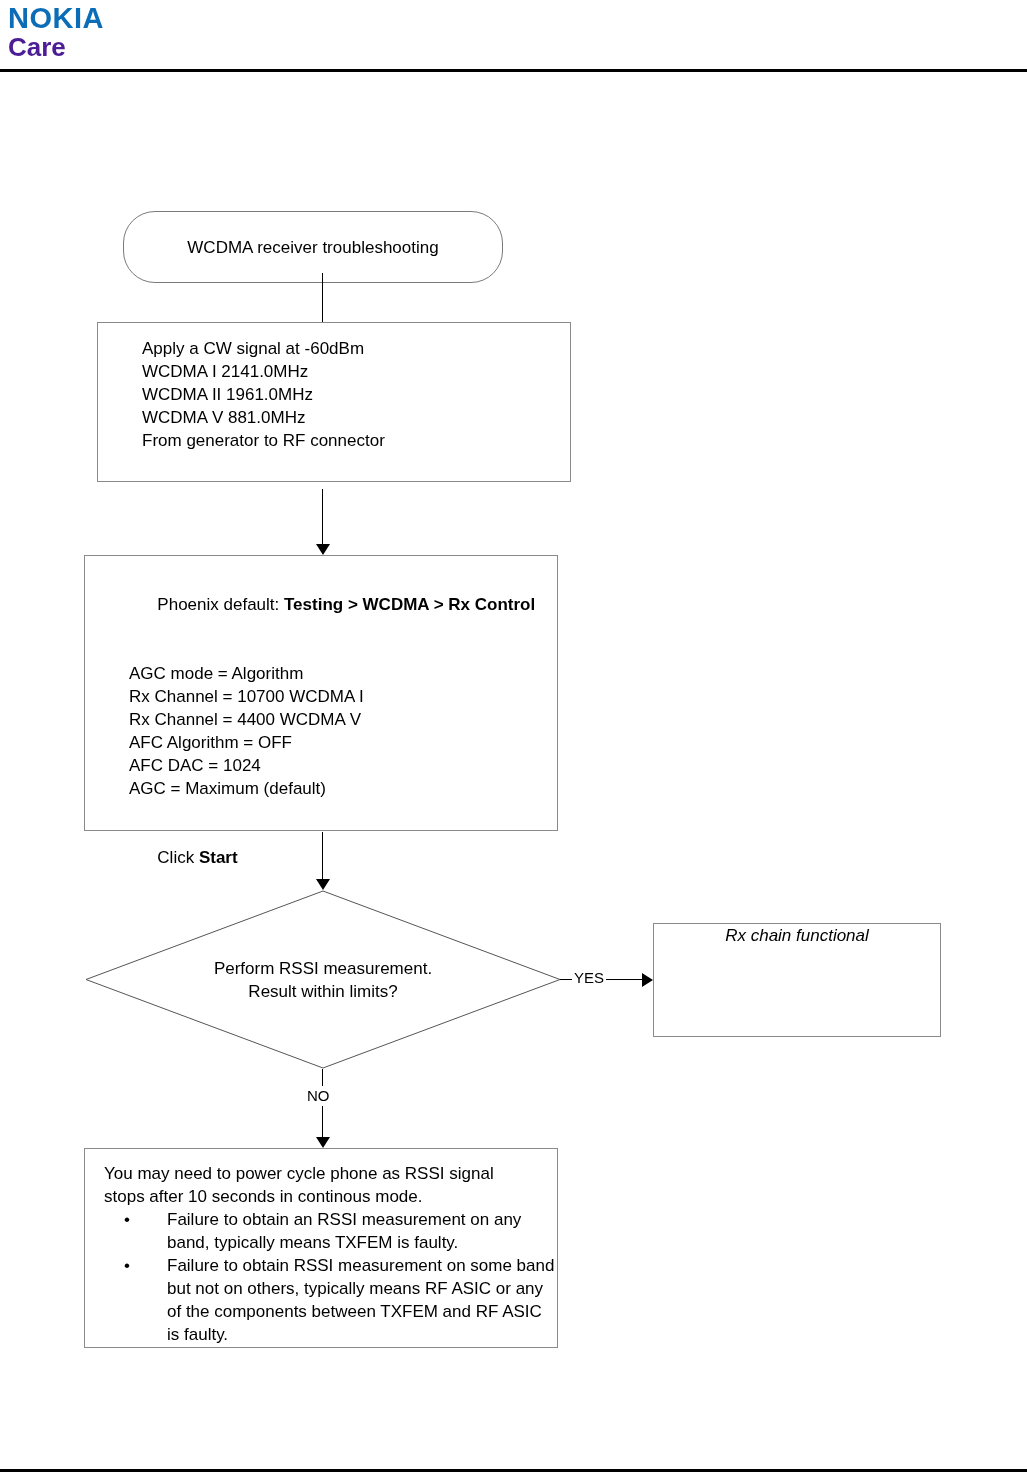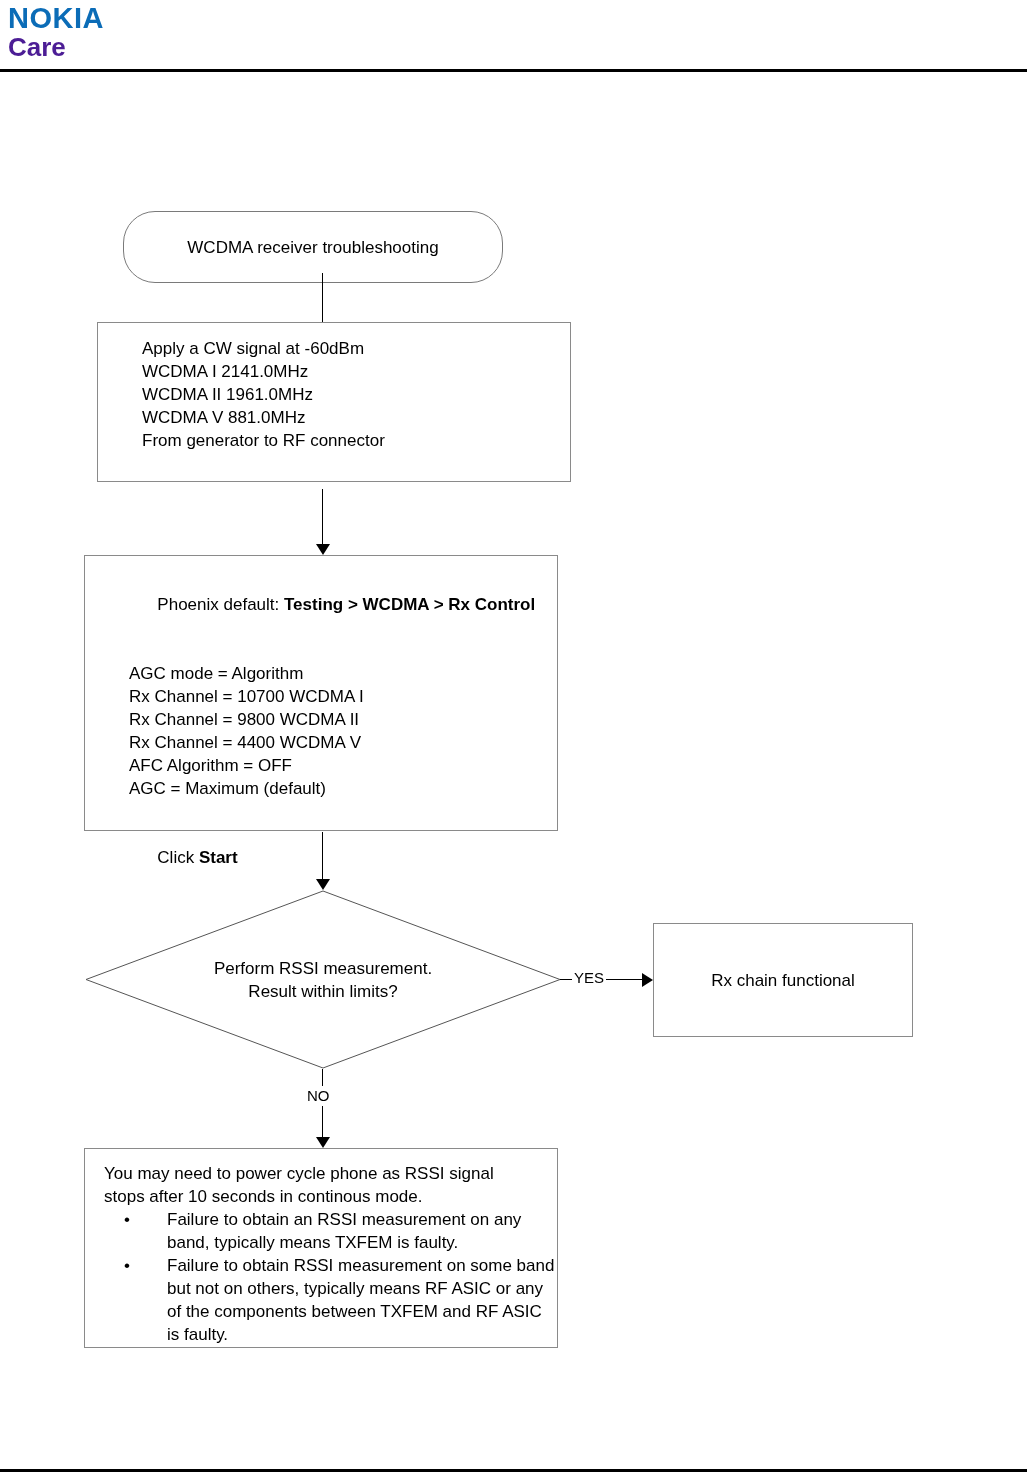--- a/index.html
+++ b/index.html
@@ -197,23 +197,23 @@
 <div class="arrow-down" style="left:316px; top:544px;"></div>
 
 <div class="node proc" style="left:84px; top:555px; width:474px; height:276px;">
   <div class="pad-box">
     <div class="node-text">
       <span>Phoenix default: </span><span style="font-weight:bold;">Testing &gt; WCDMA &gt; Rx Control</span>
     </div>
     <div style="height:23px;"></div>
     <div class="node-text">AGC mode = Algorithm</div>
     <div class="node-text">Rx Channel = 10700 WCDMA I</div>
-    <div class="node-text">Rx Channel = 9800 WCDMA II</div>
     <div class="node-text">Rx Channel = 4400 WCDMA V</div>
     <div class="node-text">AFC Algorithm = OFF</div>
+    <div class="node-text">AFC DAC = 1024</div>
     <div class="node-text">AGC = Maximum (default)</div>
     <div style="height:23px;"></div>
     <div class="node-text">
       <span>Click </span><span style="font-weight:bold;">Start</span>
     </div>
   </div>
 </div>
 
 <div class="vline" style="left:322px; top:832px; height:47px;"></div>
 <div class="arrow-down" style="left:316px; top:879px;"></div>
@@ -227,21 +227,21 @@
       <div>Perform RSSI measurement.</div>
       <div>Result within limits?</div>
     </div>
   </div>
 </div>
 
 <div class="hline" style="left:560px; top:979px; width:82px;"></div>
 <div class="edge-label" style="left:572px; top:968px;">YES</div>
 <div class="arrow-right" style="left:642px; top:973px;"></div>
 
-<div class="node proc" style="left:653px; top:923px; width:260px; height:114px; display:flex; align-items:center; justify-content:center;">
+<div class="node proc" style="left:653px; top:923px; width:288px; height:114px; display:flex; justify-content:center;font-style:italic;">
   <span class="node-text centered-text">Rx chain functional</span>
 </div>
 
 <div class="vline" style="left:322px; top:1069px; height:68px;"></div>
 <div class="edge-label" style="left:305px; top:1086px;">NO</div>
 <div class="arrow-down" style="left:316px; top:1137px;"></div>
 
 <div class="node proc" style="left:84px; top:1148px; width:474px; height:200px;">
   <div class="pad-box-sm">
     <div class="node-text">You may need to power cycle phone as RSSI signal</div>

